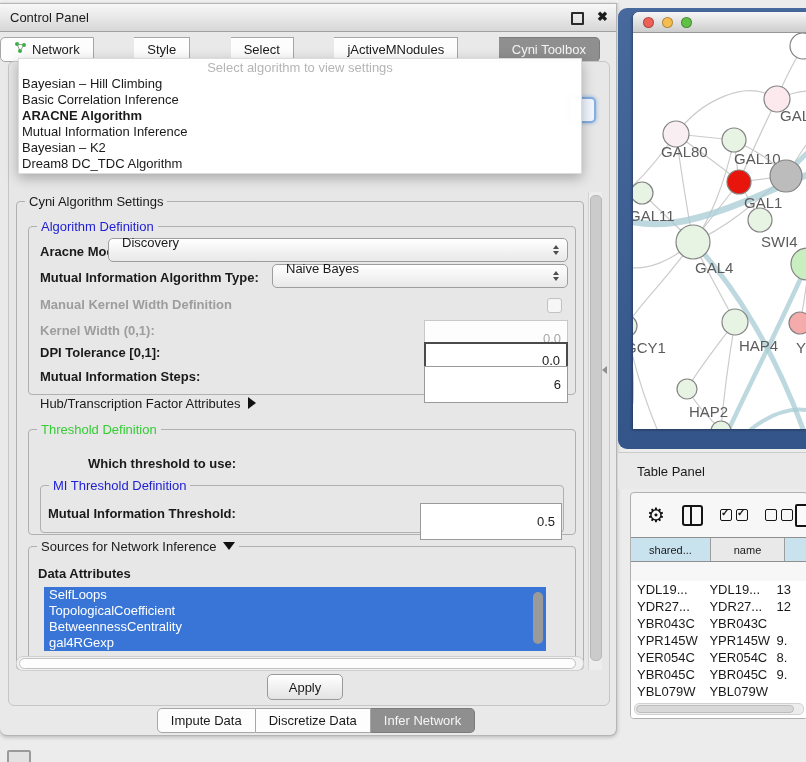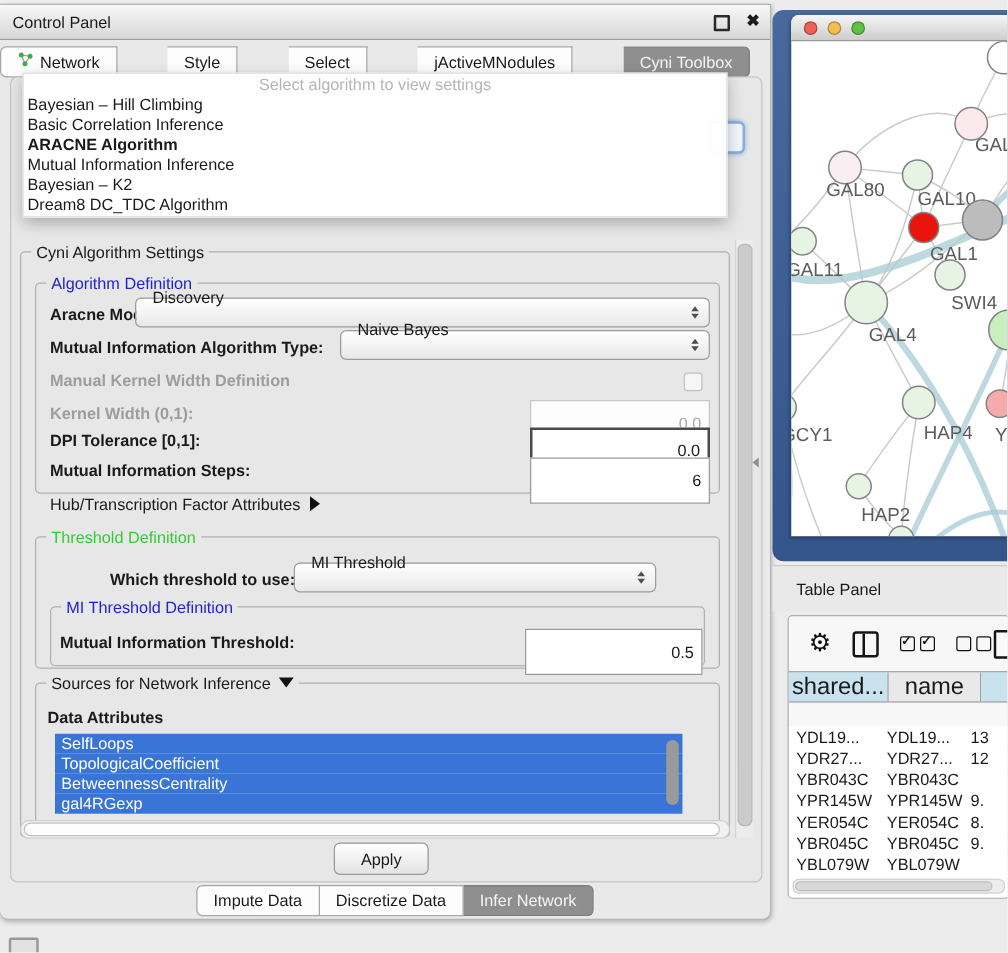--- a/index.html
+++ b/index.html
@@ -22,21 +22,21 @@
   .tab.selected{background:#8f8f8f;border-color:#7c7c7c;color:#f5f5f5;}
   .cp-body{position:absolute;left:8px;top:57px;width:600px;height:643px;background:#e7e7e7;
        border:1px solid #c6c6c6;border-radius:6px;}
   
   .grp{position:absolute;border:1px solid #b0b0b0;border-radius:4px;}
   .grp-label{position:absolute;top:-8px;left:8px;background:#e7e7e7;padding:0 4px;font-size:13px;white-space:nowrap;}
   .t-blue{color:#2121d4;} .t-green{color:#35cc35;}
   .lbl{position:absolute;font-size:13px;font-weight:bold;white-space:nowrap;}
   .lbl.disabled{color:#9d9d9d;}
   .combo{position:absolute;background:linear-gradient(#ffffff,#e8e8e8);border:1px solid #9d9d9d;border-radius:5px;
-       font-size:13px;height:24px;box-sizing:border-box;display:flex;align-items:flex-end;padding:0 24px 16px 13px;}
+       font-size:13px;height:24px;box-sizing:border-box;display:flex;align-items:center;padding:0 24px 16px 13px;}
   .stepper{position:absolute;right:8px;top:50%;transform:translateY(-50%);display:flex;flex-direction:column;gap:2px;}
   .stepper i{display:block;width:0;height:0;border-left:3.5px solid transparent;border-right:3.5px solid transparent;}
   .stepper .up{border-bottom:4px solid #4e4e4e;} .stepper .down{border-top:4px solid #4e4e4e;}
   .field{position:absolute;background:#fff;border:1px solid #9a9a9a;font-size:13px;height:37px;box-sizing:border-box;
        display:flex;align-items:center;justify-content:flex-end;padding:0 6px;}
   .field.disabled{border-color:#c8c8c8;color:#a8a8a8;background:#fdfdfd;}
   .field.focus{border:2px solid #4a4a4a;}
   .checkbox{position:absolute;width:13px;height:13px;background:#f6f6f6;border:1px solid #c2c2c2;border-radius:3px;}
   .tri-right{display:inline-block;width:0;height:0;border-top:6px solid transparent;border-bottom:6px solid transparent;
        border-left:8px solid #111;margin-left:8px;vertical-align:-1px;}
@@ -80,21 +80,21 @@
        border:1px solid #b0b0b0;border-radius:4px;overflow:hidden;}
   .t-toolbar{position:absolute;left:0;right:0;top:0;height:44px;display:flex;align-items:center;gap:17px;padding-left:16px;}
   .icon-gear{font-size:20px;line-height:1;color:#111;}
   .icon-cols{width:17px;height:17px;border:2px solid #141414;border-radius:3px;position:relative;}
   .icon-cols::after{content:'';position:absolute;left:6.5px;top:0;bottom:0;width:2px;background:#141414;}
   .cb{width:10px;height:10px;border:1.5px solid #141414;border-radius:2px;position:relative;display:inline-block;}
   .cb.checked::after{content:'✓';position:absolute;left:0;top:-3px;font-size:10px;font-weight:bold;color:#141414;}
   .cb-pair{display:flex;gap:4px;}
   .icon-doc{position:absolute;right:-7px;top:11px;width:15px;height:19px;border:2px solid #141414;border-radius:2px;background:#fafafa;}
   .t-head{position:absolute;left:0;top:44px;height:23px;display:flex;border-top:1px solid #8f8f8f;border-bottom:1px solid #8f8f8f;}
-  .t-head .hc{box-sizing:border-box;border-right:1px solid #9d9d9d;font-size:19px;display:flex;align-items:center;
+  .t-head .hc{box-sizing:border-box;border-right:1px solid #9d9d9d;font-size:11px;display:flex;align-items:center;
        justify-content:center;height:23px;}
   .t-rows{position:absolute;left:0;top:68px;right:0;margin-top:20px;}
   .trow{display:flex;height:17px;line-height:17px;background:#fff;}
   .trow .tc{box-sizing:border-box;font-size:13px;padding-left:6px;overflow:hidden;white-space:nowrap;}
   .tb-hscroll{position:absolute;left:3px;right:3px;bottom:3px;height:10px;background:#ededed;border:1px solid #d2d2d2;border-radius:5px;}
   .tb-hscroll .thumb{position:absolute;left:1px;top:1px;bottom:1px;width:93%;background:#d8d8d8;border:1px solid #bdbdbd;border-radius:4px;}
 </style>
 </head>
 <body>
 
@@ -165,27 +165,20 @@
     <span class="lbl" style="left:40px;top:365px;">Mutual Information Steps:</span>
     <div class="field" style="left:424px;top:362px;width:144px;">6</div>
     <div class="hub-row" style="left:40px;top:392px;">
       <span>Hub/Transcription Factor Attributes</span><span class="tri-right"></span>
     </div>
 
     <div class="grp" style="left:28px;top:425px;width:546px;height:104px;">
       <span class="grp-label t-green">Threshold Definition</span>
     </div>
     <span class="lbl" style="left:88px;top:452px;">Which threshold to use:</span>
-    <div class="combo" style="left:235px;top:446px;width:290px;">
-      <span>MI Threshold</span>
-      <span class="stepper">
-          <i class="up"></i>
-          <i class="down"></i>
-        </span>
-    </div>
     <div class="grp" style="left:40px;top:481px;width:522px;height:46px;">
       <span class="grp-label t-blue">MI Threshold Definition</span>
     </div>
     <span class="lbl" style="left:48px;top:502px;">Mutual Information Threshold:</span>
     <div class="field" style="left:420px;top:499px;width:142px;">0.5</div>
 
     <div class="grp" style="left:28px;top:542px;width:546px;height:122px;">
       <span class="grp-label"><span>Sources for Network Inference</span><span class="tri-down"></span></span>
     </div>
     <span class="lbl" style="left:38px;top:562px;">Data Attributes</span>

